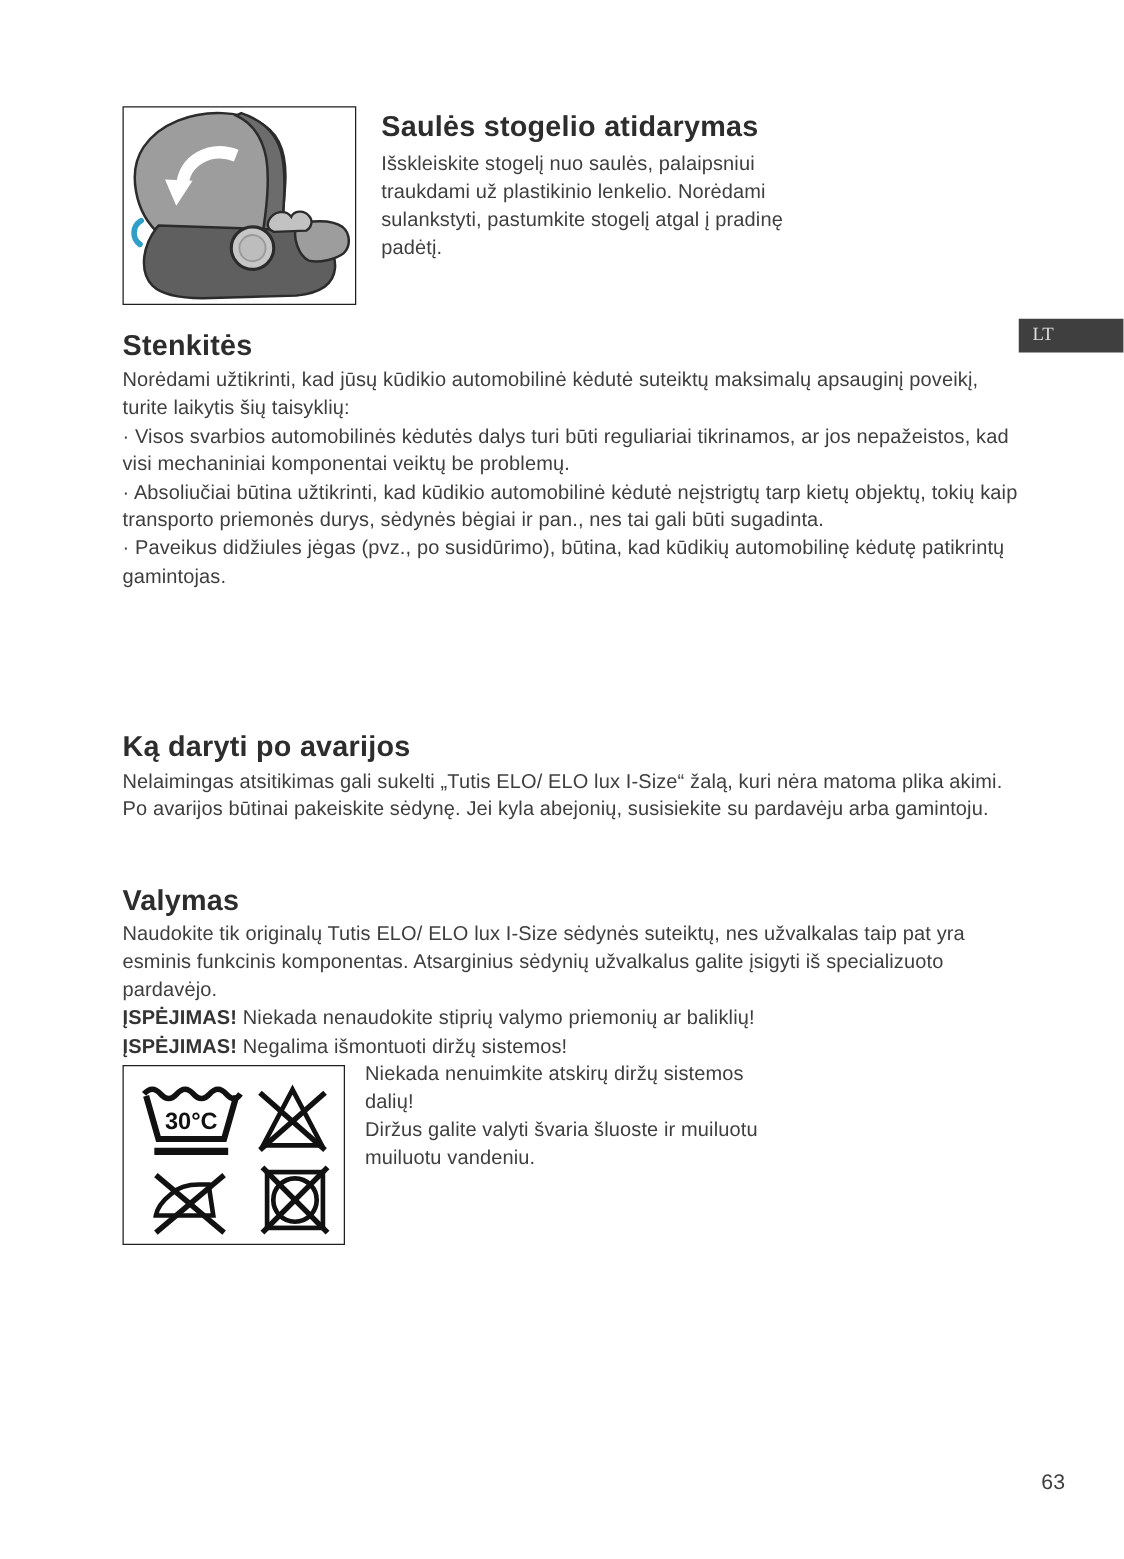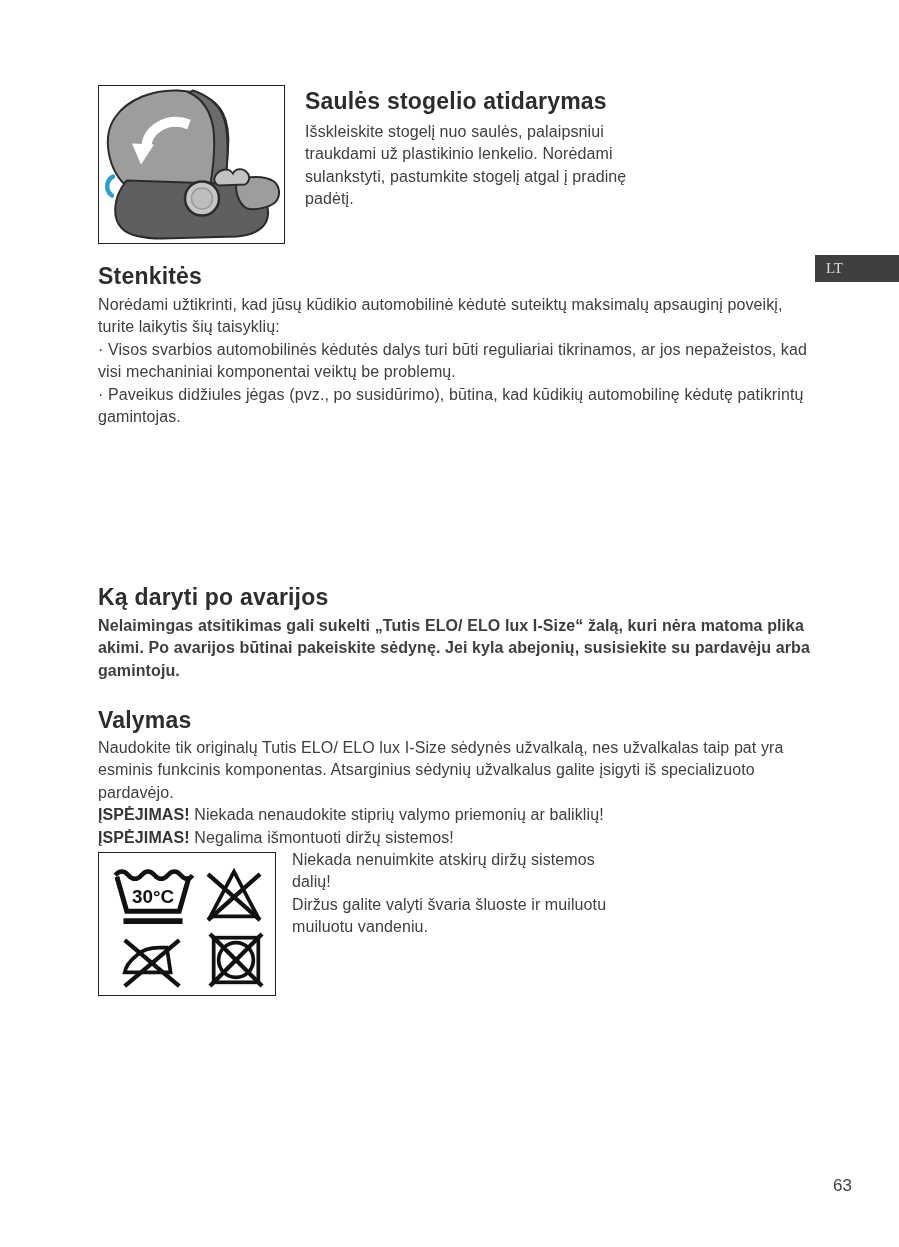--- a/index.html
+++ b/index.html
@@ -33,21 +33,21 @@
   .lang-tab {
     position: absolute; left: 815px; top: 255px; width: 84px; height: 27px;
     background: #3f3f3f; color: #dcdcdc;
     font-size: 15px; line-height: 27px; padding-left: 11px; font-family: Liberation Serif, serif;
   }
 
   .care-heading { position: absolute; left: 98px; top: 261px; }
   .care-body { position: absolute; left: 98px; top: 294px; width: 722px; }
 
   .accident-heading { position: absolute; left: 98px; top: 582px; }
-  .accident-body { position: absolute; left: 98px; top: 615px; width: 722px; font-weight: bold; }
+  .accident-body { position: absolute; left: 98px; top: 615px; width: 722px; }
 
   .cleaning-heading { position: absolute; left: 98px; top: 705px; }
   .cleaning-body { position: absolute; left: 98px; top: 737px; width: 722px; }
 
   
   .symbols-figure {
     position: absolute; left: 98px; top: 852px;
     width: 178px; height: 144px;
     border: 1.5px solid #1f1f1f; background: #fff;
   }
@@ -100,31 +100,32 @@
   </div>
 
   <div class="lang-tab">
     <span>LT</span>
   </div>
 
   <div class="h2 care-heading">Stenkitės</div>
   <div class="body-text care-body">
     <p>Norėdami užtikrinti, kad jūsų kūdikio automobilinė kėdutė suteiktų maksimalų apsauginį poveikį, turite laikytis šių taisyklių:</p>
     <p><span>·</span> <span>Visos svarbios automobilinės kėdutės dalys turi būti reguliariai tikrinamos, ar jos nepažeistos, kad visi mechaniniai komponentai veiktų be problemų.</span></p>
+    <p><span>·</span> <span>Absoliučiai būtina užtikrinti, kad kūdikio automobilinė kėdutė neįstrigtų tarp kietų objektų, tokių kaip transporto priemonės durys, sėdynės bėgiai ir pan., nes tai gali būti sugadinta.</span></p>
     <p><span>·</span> <span>Paveikus didžiules jėgas (pvz., po susidūrimo), būtina, kad kūdikių automobilinę kėdutę patikrintų gamintojas.</span></p>
   </div>
 
   <div class="h2 accident-heading">Ką daryti po avarijos</div>
   <div class="body-text accident-body">
     <p>Nelaimingas atsitikimas gali sukelti „Tutis ELO/ ELO lux I-Size“ žalą, kuri nėra matoma plika akimi. Po avarijos būtinai pakeiskite sėdynę. Jei kyla abejonių, susisiekite su pardavėju arba gamintoju.</p>
   </div>
 
   <div class="h2 cleaning-heading">Valymas</div>
   <div class="body-text cleaning-body">
-    <p>Naudokite tik originalų Tutis ELO/ ELO lux I-Size sėdynės užvalkalą, nes užvalkalas taip pat yra esminis funkcinis komponentas. Atsarginius sėdynių užvalkalus galite įsigyti iš specializuoto pardavėjo.</p>
+    <p>Naudokite tik originalų Tutis ELO/ ELO lux I-Size sėdynės suteiktų, nes užvalkalas taip pat yra esminis funkcinis komponentas. Atsarginius sėdynių užvalkalus galite įsigyti iš specializuoto pardavėjo.</p>
     <p><span class="bold">ĮSPĖJIMAS!</span> <span>Niekada nenaudokite stiprių valymo priemonių ar baliklių!</span></p>
     <p><span class="bold">ĮSPĖJIMAS!</span> <span>Negalima išmontuoti diržų sistemos!</span></p>
   </div>
 
   <div class="symbols-figure">
 
     <svg class="sym-wash" width="84" height="64" viewBox="0 0 100 78">
       <path d="M4,16 Q12,7 20,16 T36,16 T52,16 T68,16 T84,16 T98,16" fill="none" stroke="#111" stroke-width="5.5"></path>
       <path d="M6,18 L18,60 L82,60 L94,18" fill="none" stroke="#111" stroke-width="6"></path>
       <text x="50" y="50" text-anchor="middle" font-size="23" font-weight="bold" fill="#111" font-family="Liberation Sans, sans-serif">30°C</text>

